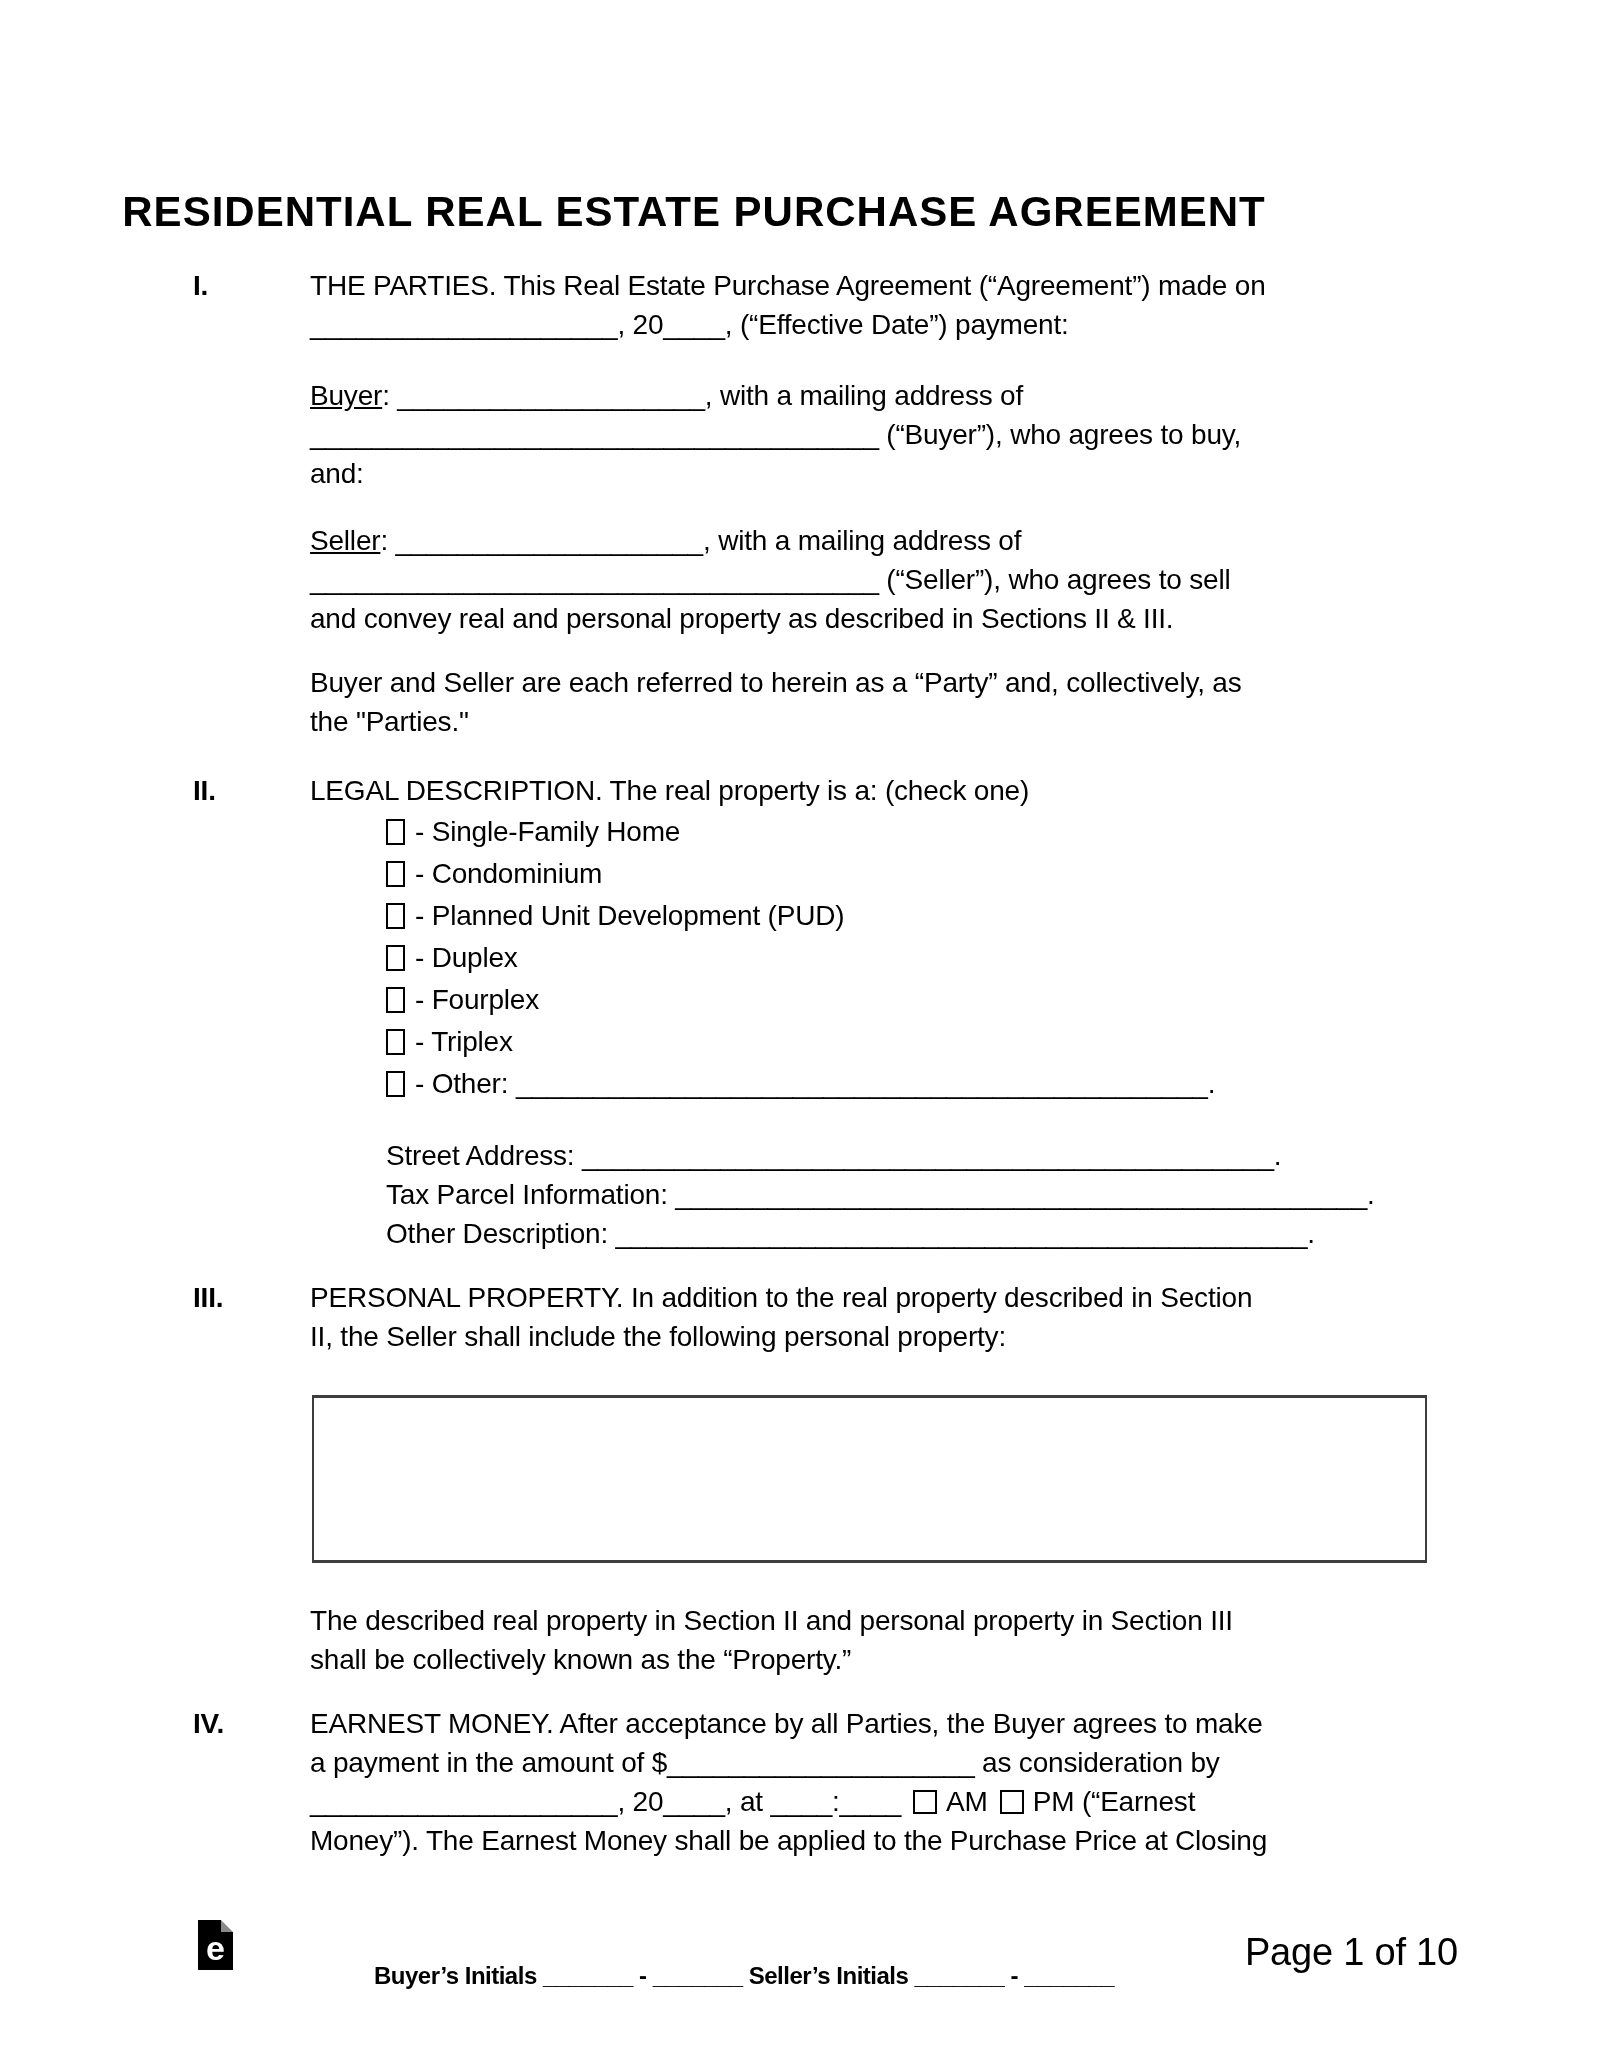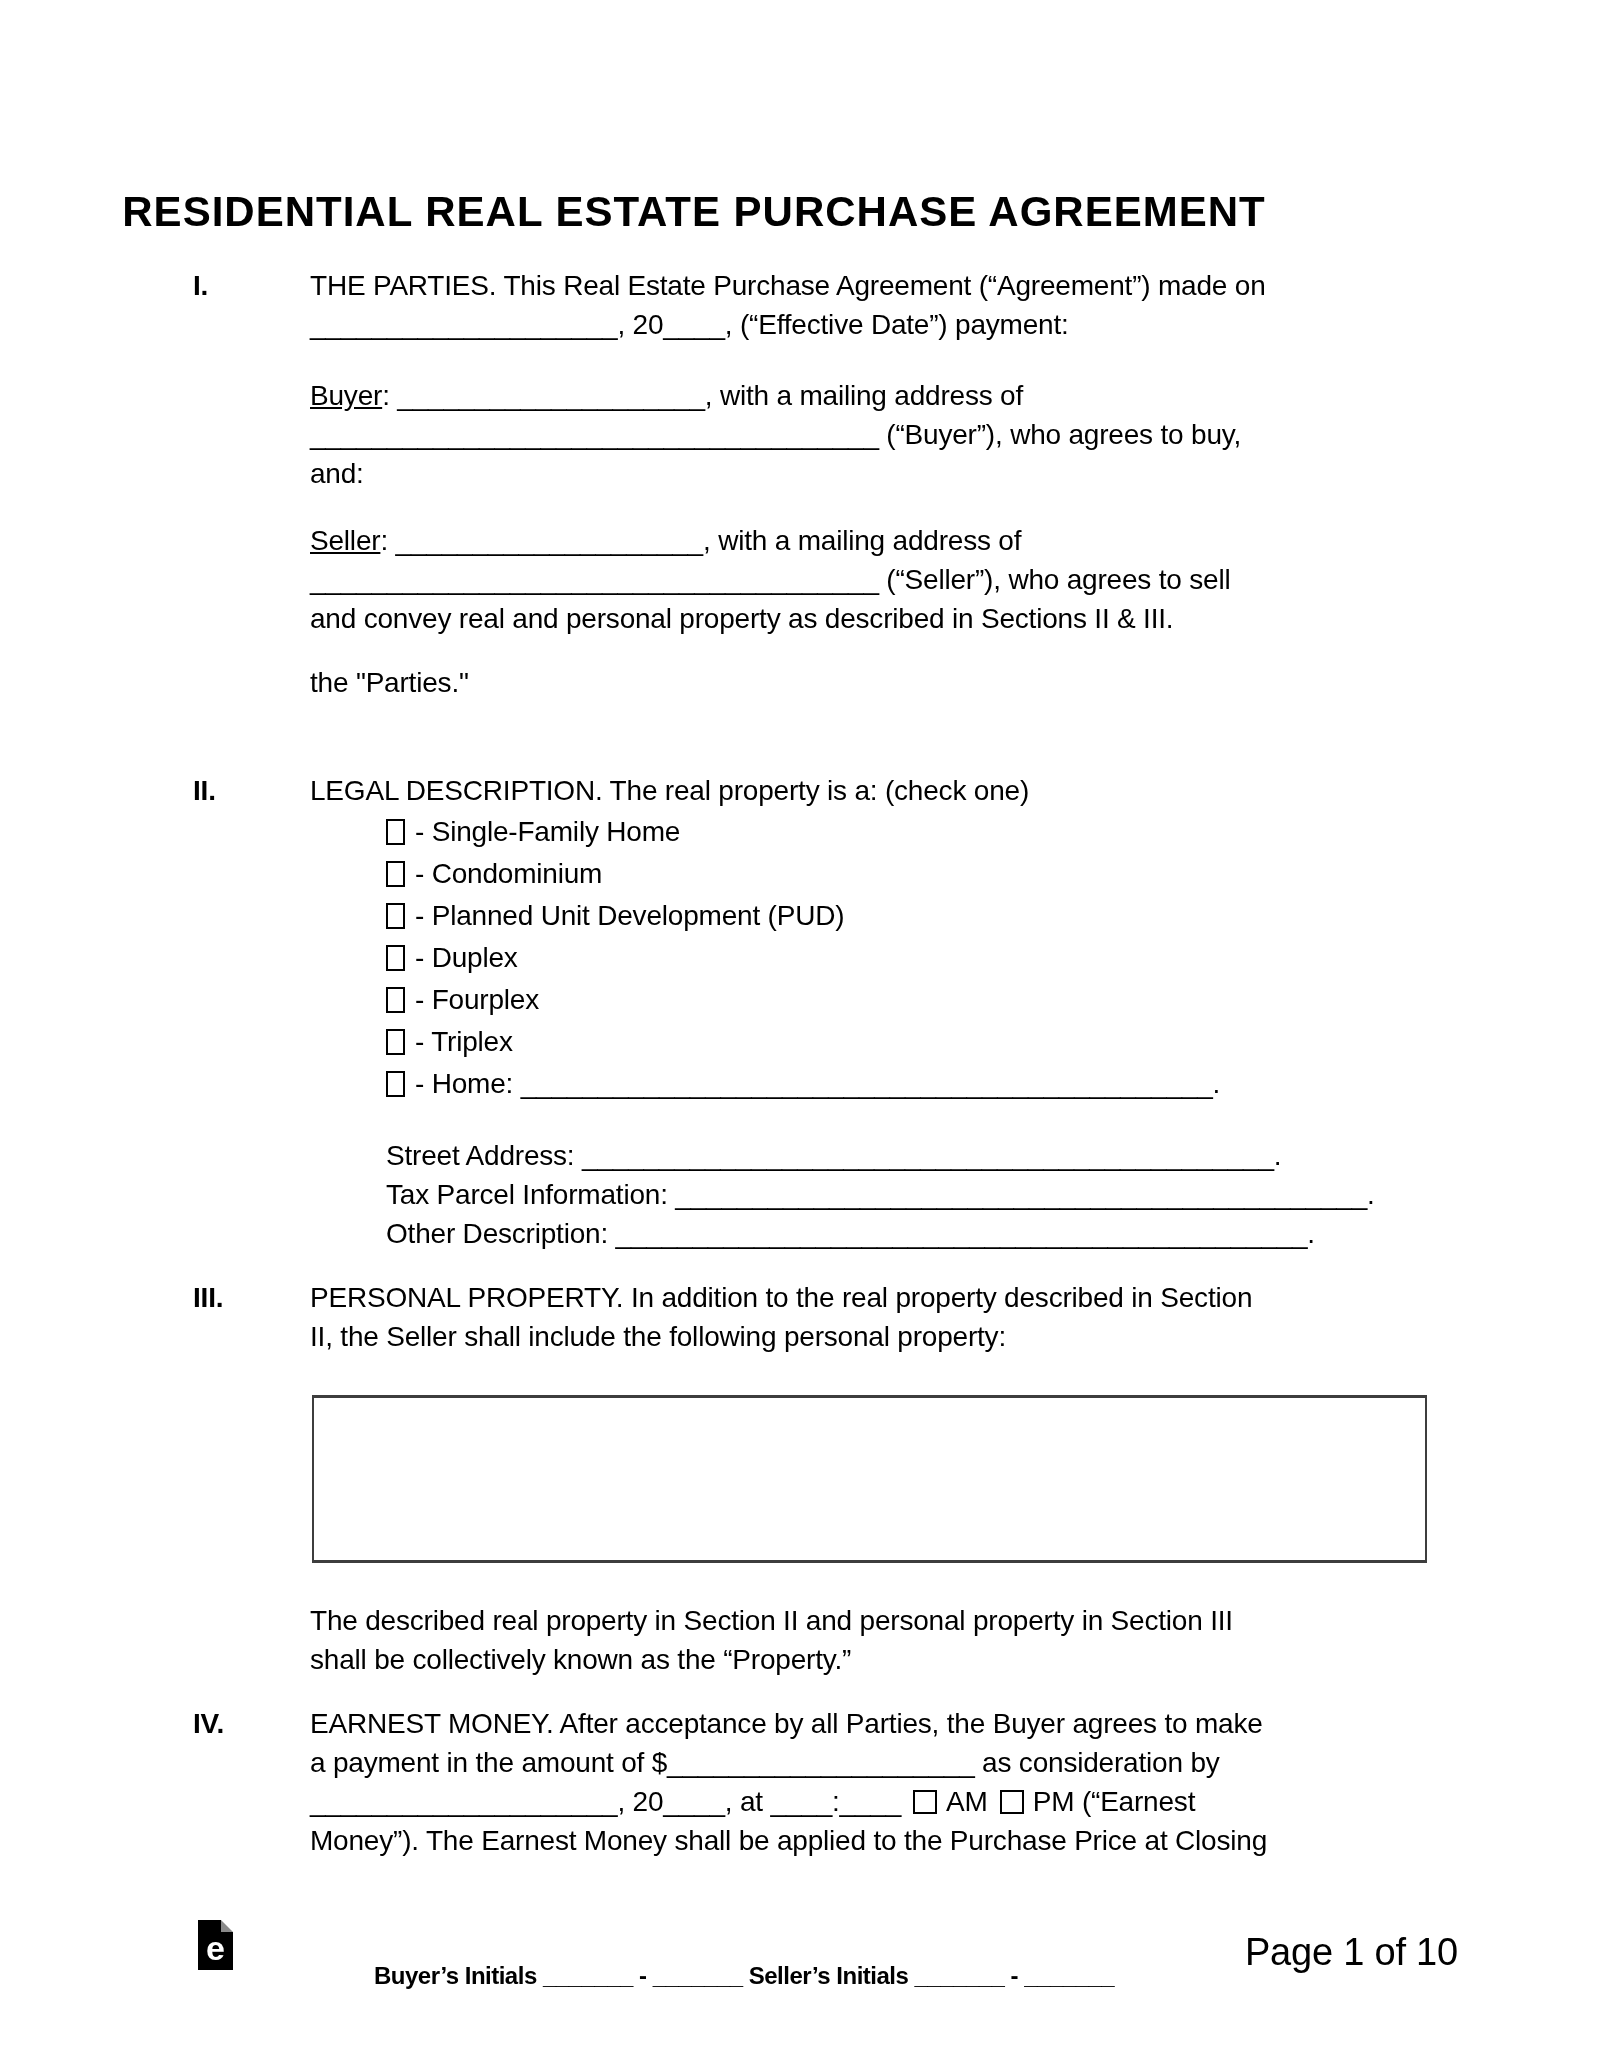--- a/index.html
+++ b/index.html
@@ -81,40 +81,41 @@
   <div class="sec" style="top:521px">
     <div class="content">
       <div class="bline"><span class="u">Seller</span><span>: ____________________, with a mailing address of</span></div>
       <div class="bline">_____________________________________ (“Seller”), who agrees to sell</div>
       <div class="bline">and convey real and personal property as described in Sections II &amp; III.</div>
     </div>
   </div>
 
   <div class="sec" style="top:663px">
     <div class="content">
+      <div class="bline">Buyer and Seller are each referred to herein as a “Party” and, collectively, as</div>
       <div class="bline">the "Parties."</div>
     </div>
   </div>
 
   <div class="sec" style="top:771px">
     <div class="numeral">II.</div>
     <div class="content">
       <div class="bline"><span class="bold">LEGAL DESCRIPTION</span><span>. The real property is a: (check one)</span></div>
     </div>
   </div>
 
   <div class="sec" style="top:811px">
     <div class="content-indent">
       <div class="chk-row"><span class="cbx"></span><span>- Single-Family Home</span></div>
       <div class="chk-row"><span class="cbx"></span><span>- Condominium</span></div>
       <div class="chk-row"><span class="cbx"></span><span>- Planned Unit Development (PUD)</span></div>
       <div class="chk-row"><span class="cbx"></span><span>- Duplex</span></div>
       <div class="chk-row"><span class="cbx"></span><span>- Fourplex</span></div>
       <div class="chk-row"><span class="cbx"></span><span>- Triplex</span></div>
-      <div class="chk-row"><span class="cbx"></span><span>- Home: _____________________________________________.</span></div>
+      <div class="chk-row"><span class="cbx"></span><span>- Other: _____________________________________________.</span></div>
     </div>
   </div>
 
   <div class="sec" style="top:1136px">
     <div class="content-indent">
       <div class="bline">Street Address: _____________________________________________.</div>
       <div class="bline">Tax Parcel Information: _____________________________________________.</div>
       <div class="bline">Other Description: _____________________________________________.</div>
     </div>
   </div>

